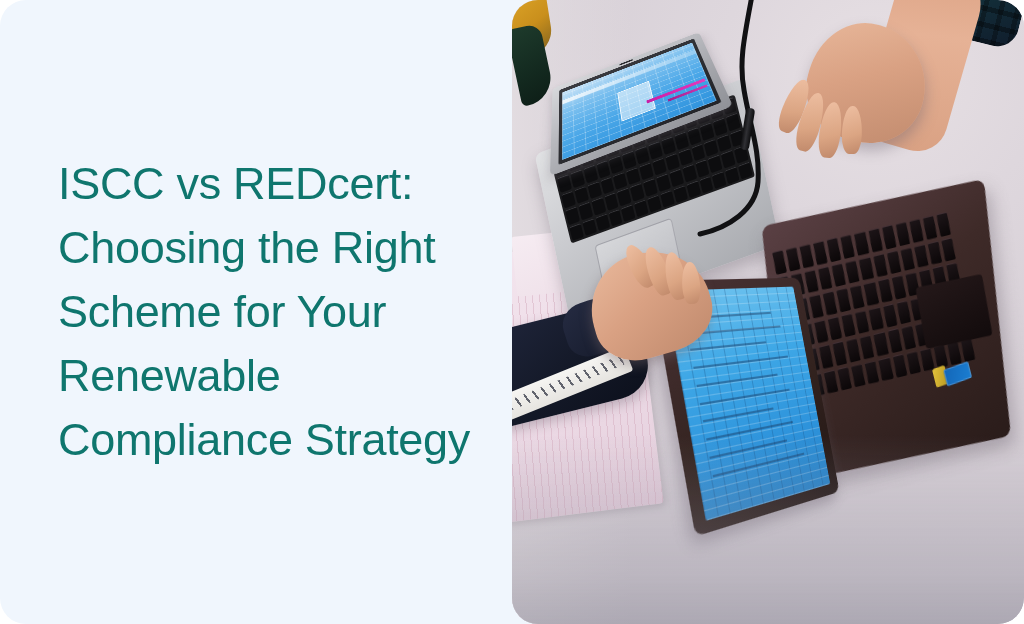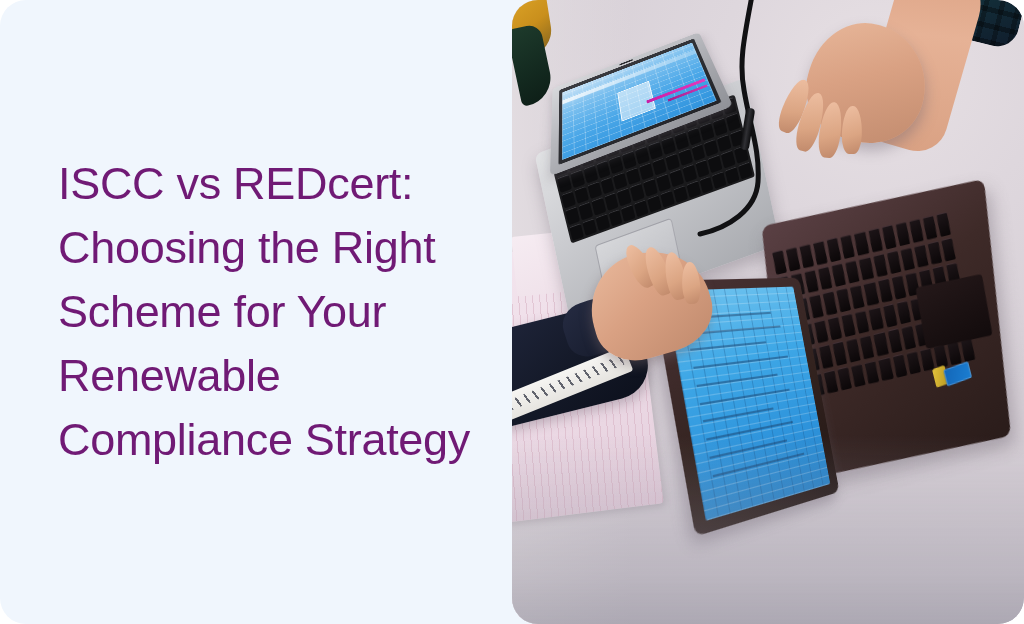--- a/index.html
+++ b/index.html
@@ -36,21 +36,21 @@
     box-sizing: border-box;
     padding-left: 58px;
     padding-right: 40px;
   }
   .headline {
     font-family: "Liberation Sans", sans-serif;
     font-weight: 300;
     font-size: 45px;
     line-height: 1.42;
     letter-spacing: -0.3px;
-    color: #701a75;
+    color: #0f766e;
     margin: 0;
     white-space: pre-line;
   }
 
   
   .photo-panel {
     position: absolute;
     left: 512px; top: 0;
     width: 512px;
     height: 624px;

